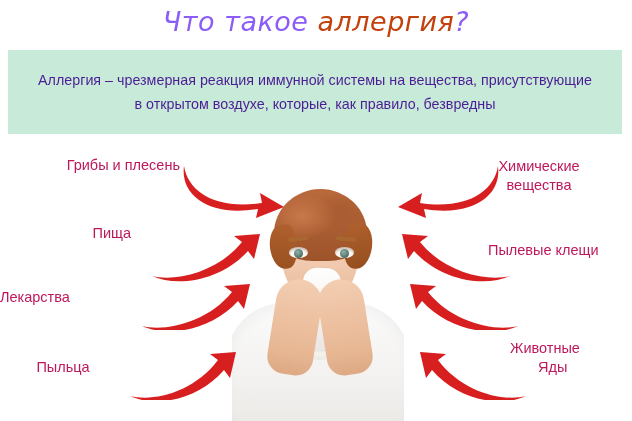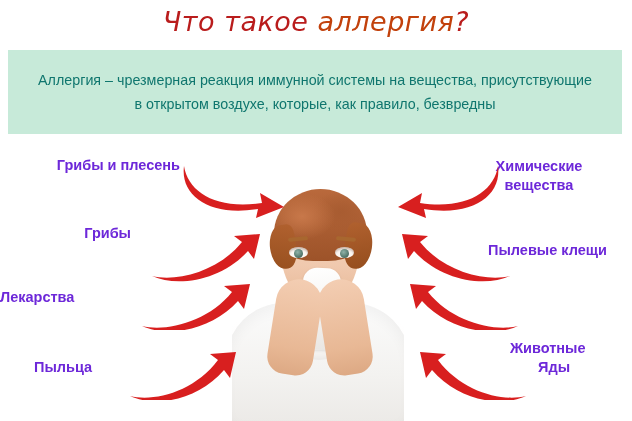--- a/index.html
+++ b/index.html
@@ -16,51 +16,50 @@
     position:absolute;
     left:0; top:6px; width:632px;
     text-align:center;
     font-family:"DejaVu Sans", sans-serif;
     font-size:27px;
     font-style:italic;
     font-weight:400;
     letter-spacing:0.5px;
     white-space:nowrap;
   }
-  #title .g { color:#b91c1c; }
+  #title .g { color:#8b5cf6; }
   #title .o { color:#c2410c; }
 
   
   #defbox {
     position:absolute;
     left:8px; top:50px;
     width:614px; height:84px;
     background:#c7ead9;
     display:flex;
     align-items:center;
     justify-content:center;
   }
   #deftext {
     width:560px;
     text-align:center;
-    color:#0f766e;
+    color:#4c1d95;
     font-size:14.3px;
     line-height:24px;
     font-family:"Liberation Sans", sans-serif;
   }
 
   
   .label {
     position:absolute;
-    color:#6d28d9;
+    color:#be185d;
     font-size:14.5px;
     line-height:19px;
     font-family:"Liberation Sans", sans-serif;
     white-space:nowrap;
-    font-weight:bold;
   }
   .label.two { white-space:normal; text-align:center; }
 
   .lbl-mold   { left:0;   top:156px; width:180px; text-align:right; }
   .lbl-food   { left:0;   top:224px; width:131px; text-align:right; }
   .lbl-meds   { left:0;   top:288px; width:152px; text-align:left; }
   .lbl-pollen { left:0;   top:358px; width:126px; text-align:center; }
 
   .lbl-chem   { left:470px; top:157px; width:138px; text-align:center; }
   .lbl-mites  { left:488px; top:241px; width:144px; text-align:left; }
@@ -213,21 +212,21 @@
 
 <div id="title">
   <span class="g">Что такое </span><span class="o">аллергия</span><span class="g">?</span>
 </div>
 
 <div id="defbox">
   <div id="deftext">Аллергия – чрезмерная реакция иммунной системы на вещества, присутствующие в открытом воздухе, которые, как правило, безвредны</div>
 </div>
 
 <div class="label lbl-mold">Грибы и плесень</div>
-<div class="label lbl-food">Грибы</div>
+<div class="label lbl-food">Пища</div>
 <div class="label lbl-meds">Лекарства</div>
 <div class="label lbl-pollen">Пыльца</div>
 
 <div class="label two lbl-chem">Химические вещества</div>
 <div class="label lbl-mites">Пылевые клещи</div>
 <div class="label lbl-animal">Животные</div>
 <div class="label lbl-poison">Яды</div>
 
 <div id="photo">
   <div class="bg"></div>

